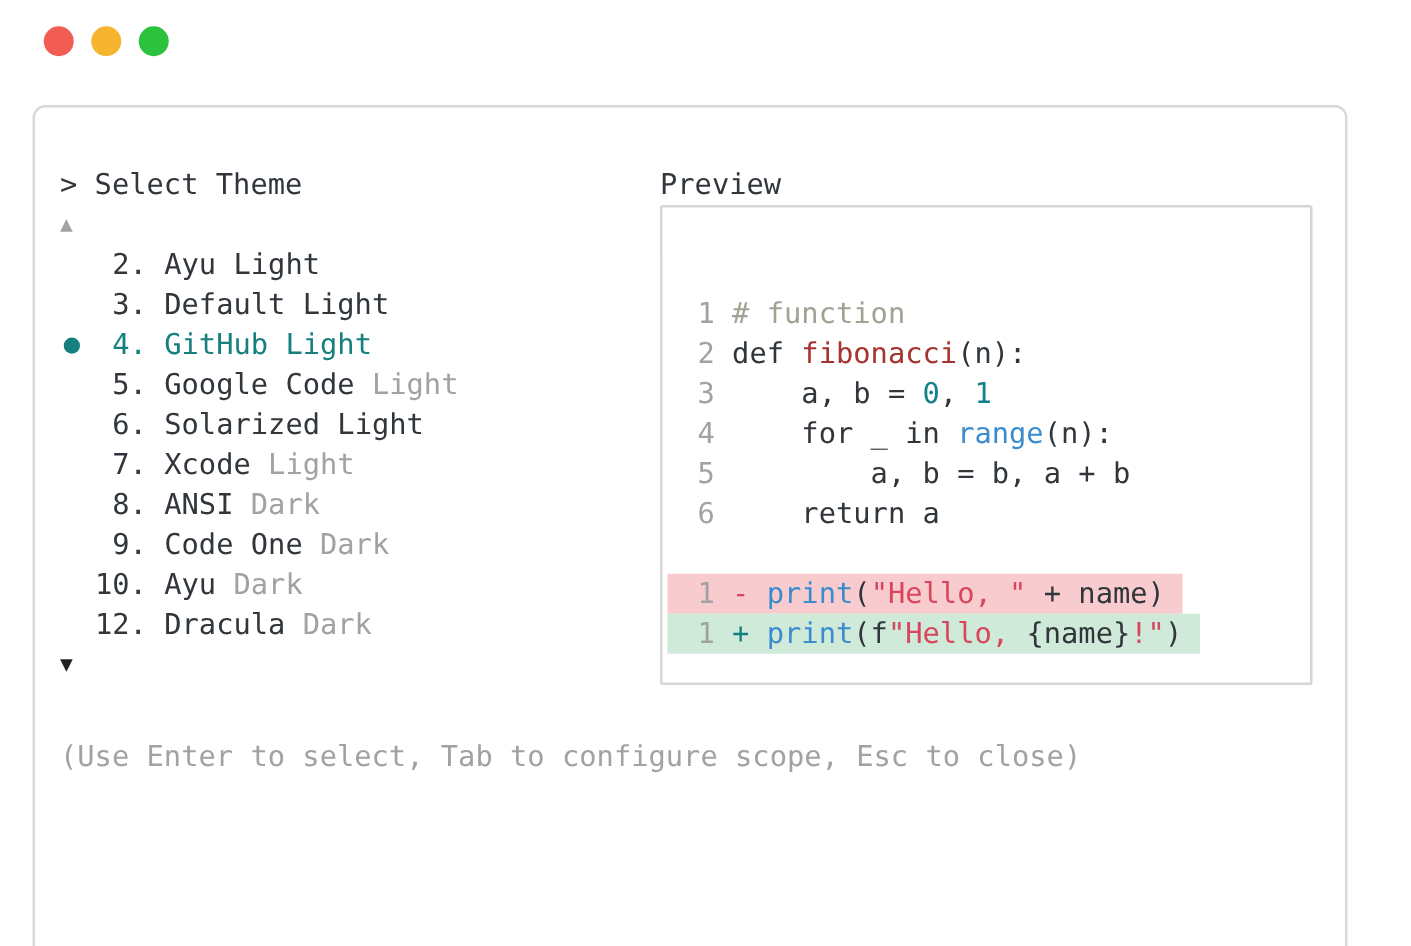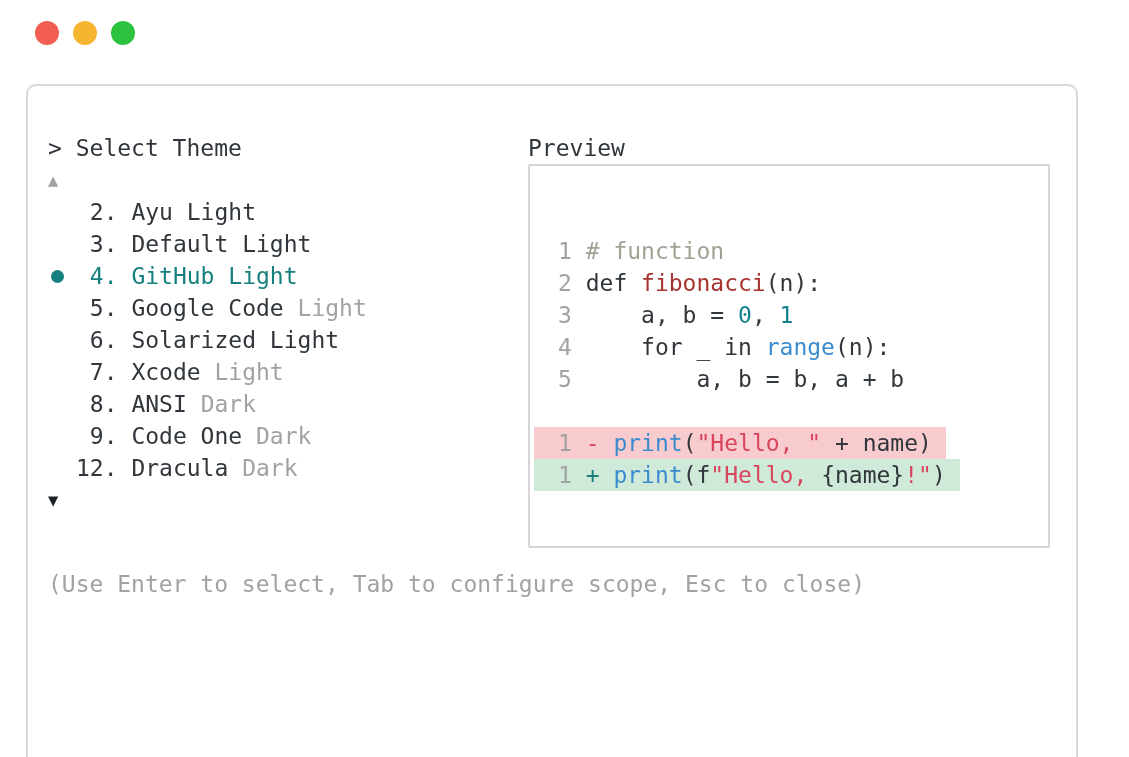--- a/index.html
+++ b/index.html
@@ -41,21 +41,21 @@
   .code-line .ln{display:inline-block;width:1ch;text-align:right;margin-right:1ch;
     color:var(--grey);}
   .code-line.removed{background:var(--removed-bg);}
   .code-line.added{background:var(--added-bg);}
 
   .tk-dark{color:var(--dark);}
   .tk-comment{color:var(--comment);} .tk-teal{color:var(--teal);}
   .tk-tealnum{color:var(--teal-num);} .tk-blue{color:var(--blue);}
   .tk-red{color:var(--red);} .tk-crimson{color:var(--crimson);}
 
-  .footer{margin-top:20px;font-size:23px;line-height:32px;color:var(--grey);
+  .footer{margin-top:42px;font-size:23px;line-height:32px;color:var(--grey);
     white-space:pre;}
 </style>
 </head>
 <body>
 
 <div class="dots">
   <span class="dot dot-red"></span>
   <span class="dot dot-yellow"></span>
   <span class="dot dot-green"></span>
 </div>
@@ -67,33 +67,35 @@
       <div class="scroll-row scroll-up">▲</div>
       <div id="theme-list">
           <div class="theme-item"><span class="num">2.</span><span class="gap"> </span><span class="name">Ayu </span><span class="suffix">Light</span></div>
           <div class="theme-item"><span class="num">3.</span><span class="gap"> </span><span class="name">Default </span><span class="suffix">Light</span></div>
           <div class="theme-item selected"><span class="bullet"></span><span class="num">4.</span><span class="gap"> </span><span class="name">GitHub </span><span class="suffix">Light</span></div>
           <div class="theme-item"><span class="num">5.</span><span class="gap"> </span><span class="name">Google Code </span><span class="suffix muted">Light</span></div>
           <div class="theme-item"><span class="num">6.</span><span class="gap"> </span><span class="name">Solarized </span><span class="suffix">Light</span></div>
           <div class="theme-item"><span class="num">7.</span><span class="gap"> </span><span class="name">Xcode </span><span class="suffix muted">Light</span></div>
           <div class="theme-item"><span class="num">8.</span><span class="gap"> </span><span class="name">ANSI </span><span class="suffix muted">Dark</span></div>
           <div class="theme-item"><span class="num">9.</span><span class="gap"> </span><span class="name">Code One </span><span class="suffix muted">Dark</span></div>
+          <div class="theme-item"><span class="num">10.</span><span class="gap"> </span><span class="name">Ayu </span><span class="suffix muted">Dark</span></div>
           <div class="theme-item"><span class="num">12.</span><span class="gap"> </span><span class="name">Dracula </span><span class="suffix muted">Dark</span></div>
         </div>
       <div class="scroll-row scroll-down">▼</div>
     </div>
     <div class="right-col">
       <div class="preview-title">Preview</div>
       <div class="preview-box">
         <div id="code">
             <div class="code-line"><span class="ln">1</span><span class="tk-comment"># function</span></div>
             <div class="code-line"><span class="ln">2</span><span class="tk-dark">def </span><span class="tk-red">fibonacci</span><span class="tk-dark">(n):</span></div>
             <div class="code-line"><span class="ln">3</span><span class="tk-dark">    a, b = </span><span class="tk-tealnum">0</span><span class="tk-dark">, </span><span class="tk-tealnum">1</span></div>
             <div class="code-line"><span class="ln">4</span><span class="tk-dark">    for _ in </span><span class="tk-blue">range</span><span class="tk-dark">(n):</span></div>
             <div class="code-line"><span class="ln">5</span><span class="tk-dark">        a, b = b, a + b</span></div>
+            <div class="code-line"><span class="ln">6</span><span class="tk-dark">    return a</span></div>
             <div class="code-line"><span class="ln"></span></div>
             <div class="code-line removed"><span class="ln">1</span><span class="tk-crimson">- </span><span class="tk-blue">print</span><span class="tk-dark">(</span><span class="tk-crimson">"Hello, "</span><span class="tk-dark"> + name)</span></div>
             <div class="code-line added"><span class="ln">1</span><span class="tk-teal">+ </span><span class="tk-blue">print</span><span class="tk-dark">(f</span><span class="tk-crimson">"Hello, </span><span class="tk-dark">{name}</span><span class="tk-crimson">!"</span><span class="tk-dark">)</span></div>
           </div>
       </div>
     </div>
   </div>
   <div class="footer">(Use Enter to select, Tab to configure scope, Esc to close)</div>
 </div>
 

